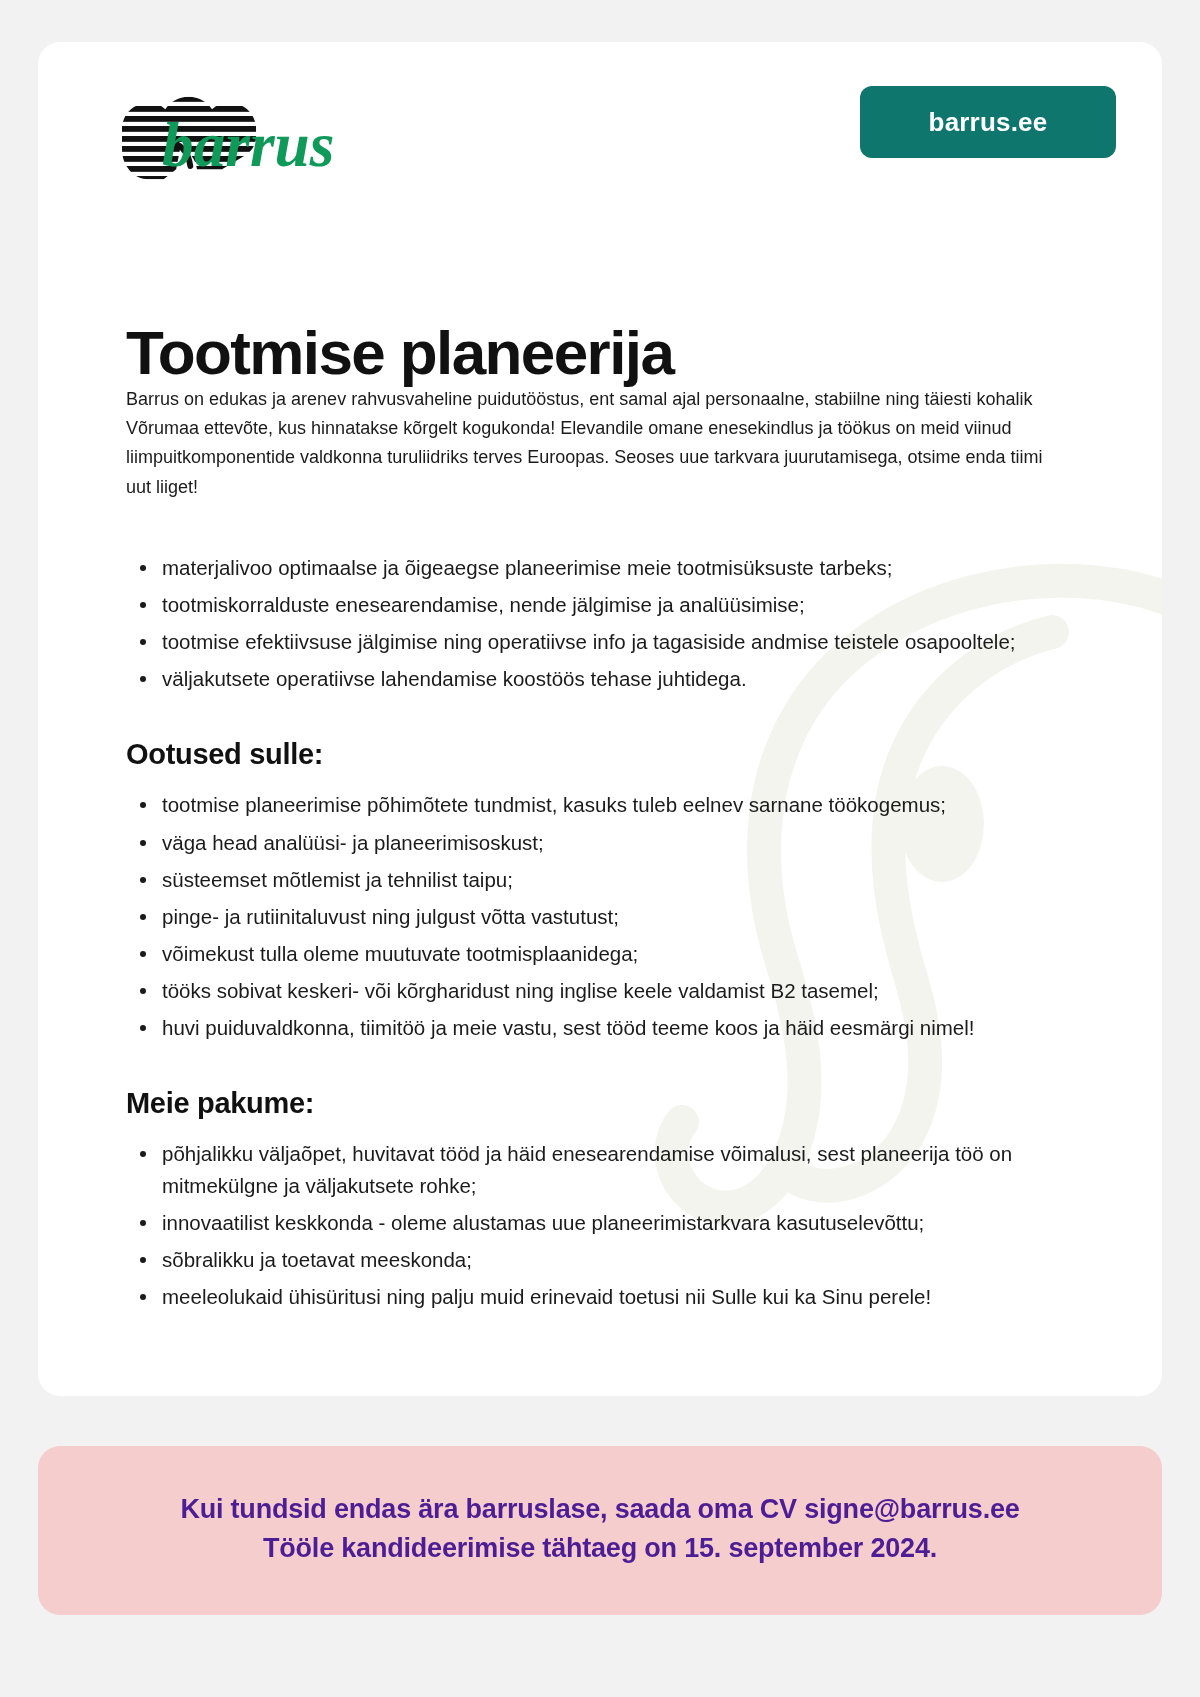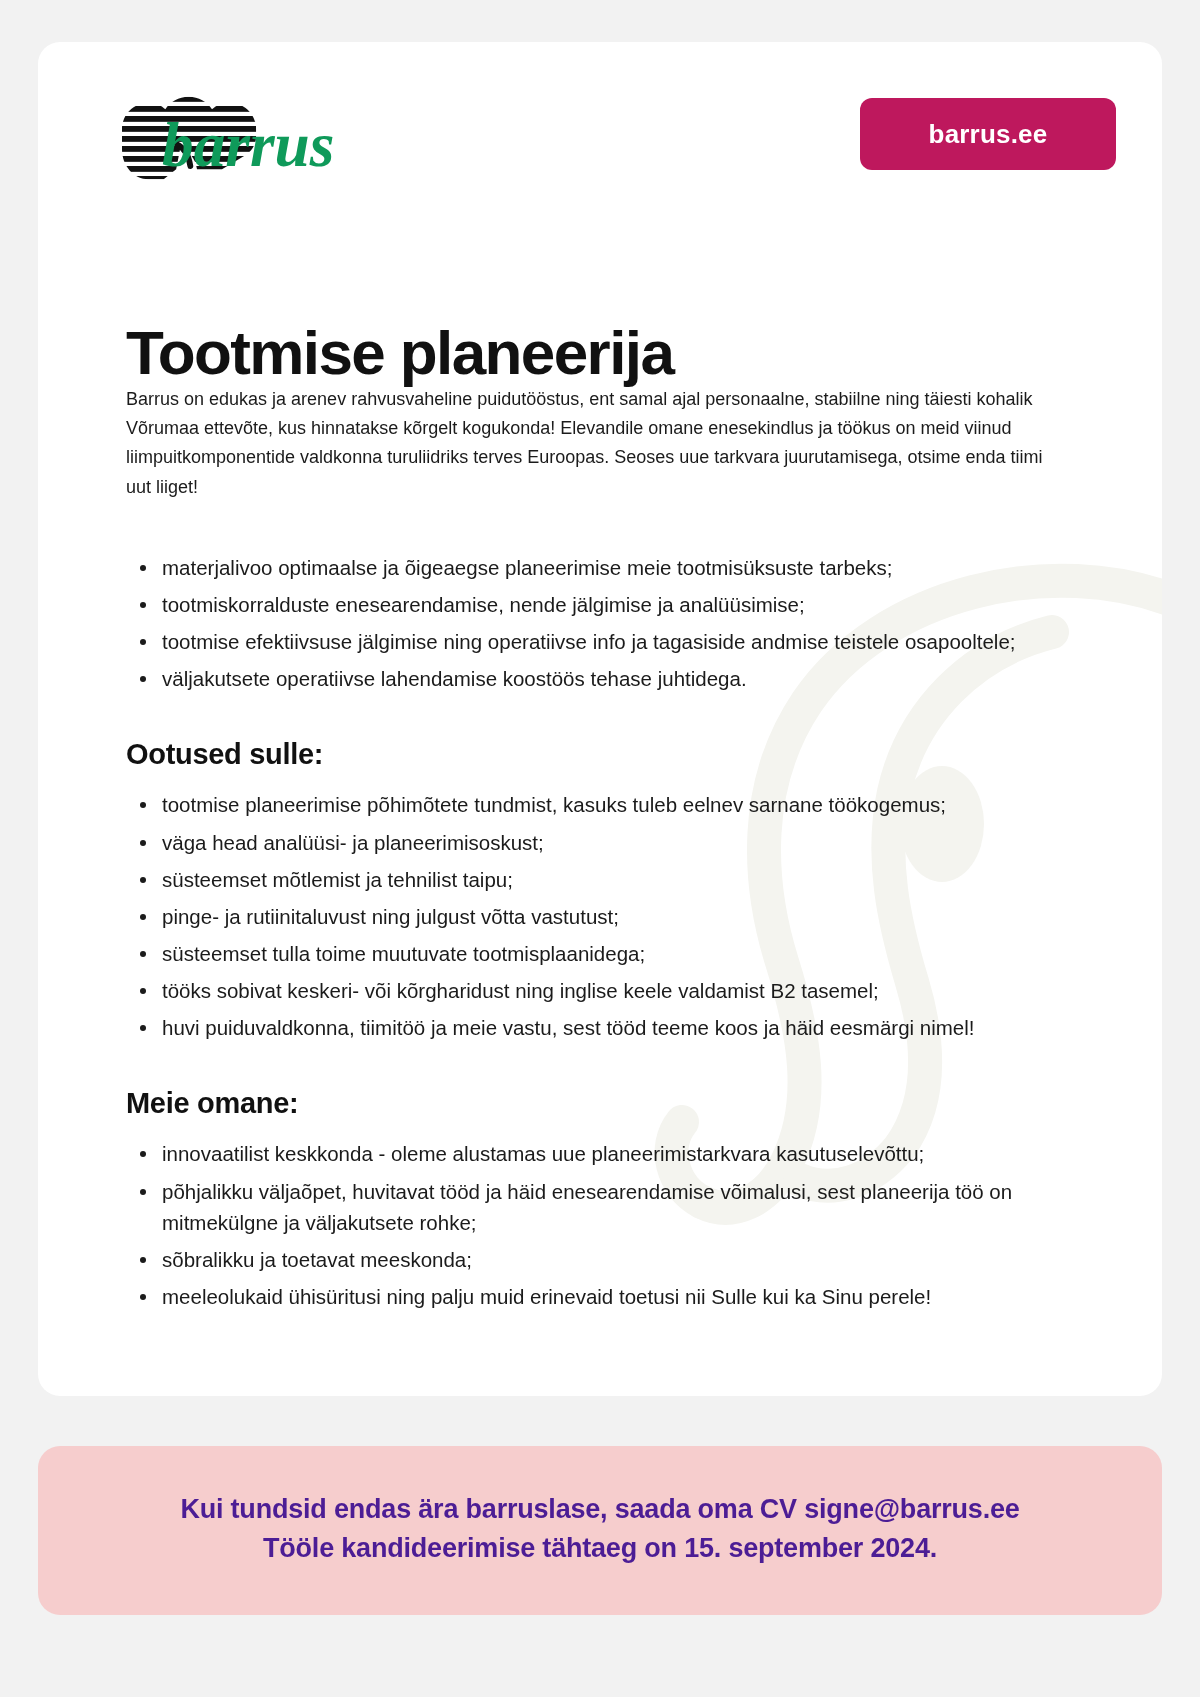--- a/index.html
+++ b/index.html
@@ -53,30 +53,29 @@
   }
 
   .logo { display: block; width: 252px; height: 100px; }
 
   .site-button {
     display: flex;
     align-items: center;
     justify-content: center;
     width: 256px;
     height: 72px;
-    background: #be185d;
+    background: #0f766e;
     color: #ffffff;
     border: none;
     border-radius: 12px;
     font-size: 26px;
     font-weight: bold;
     letter-spacing: .2px;
     font-family: "Liberation Sans", sans-serif;
     cursor: pointer;
-    margin-top: 12px;
   }
 
   
   .body-area { padding: 0 92px 0 88px; }
 
   .job-title {
     font-size: 62px;
     font-weight: bold;
     letter-spacing: -1.6px;
     color: #111111;
@@ -218,31 +217,31 @@
           </ul>
         </div>
 
         <div class="section">
           <h2 class="section-heading">Ootused sulle:</h2>
           <ul class="bullets">
             <li>tootmise planeerimise põhimõtete tundmist, kasuks tuleb eelnev sarnane töökogemus;</li>
             <li>väga head analüüsi- ja planeerimisoskust;</li>
             <li>süsteemset mõtlemist ja tehnilist taipu;</li>
             <li>pinge- ja rutiinitaluvust ning julgust võtta vastutust;</li>
-            <li>süsteemset tulla toime muutuvate tootmisplaanidega;</li>
+            <li>võimekust tulla oleme muutuvate tootmisplaanidega;</li>
             <li>tööks sobivat keskeri- või kõrgharidust ning inglise keele valdamist B2 tasemel;</li>
             <li>huvi puiduvaldkonna, tiimitöö ja meie vastu, sest tööd teeme koos ja häid eesmärgi nimel!</li>
           </ul>
         </div>
 
         <div class="section">
-          <h2 class="section-heading">Meie omane:</h2>
+          <h2 class="section-heading">Meie pakume:</h2>
           <ul class="bullets">
+            <li>põhjalikku väljaõpet, huvitavat tööd ja häid enesearendamise võimalusi, sest planeerija töö on mitmekülgne ja väljakutsete rohke;</li>
             <li>innovaatilist keskkonda - oleme alustamas uue planeerimistarkvara kasutuselevõttu;</li>
-            <li>põhjalikku väljaõpet, huvitavat tööd ja häid enesearendamise võimalusi, sest planeerija töö on mitmekülgne ja väljakutsete rohke;</li>
             <li>sõbralikku ja toetavat meeskonda;</li>
             <li>meeleolukaid ühisüritusi ning palju muid erinevaid toetusi nii Sulle kui ka Sinu perele!</li>
           </ul>
         </div>
 
       </div>
     </div>
   </div>
 
   <div class="cta">

